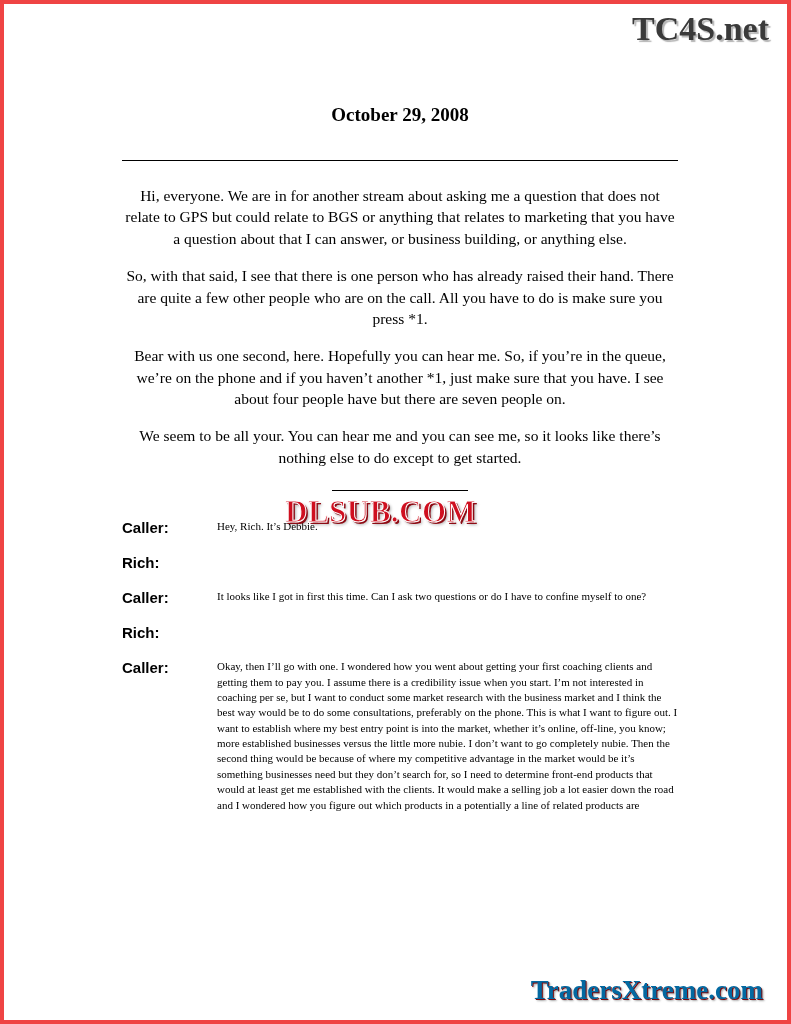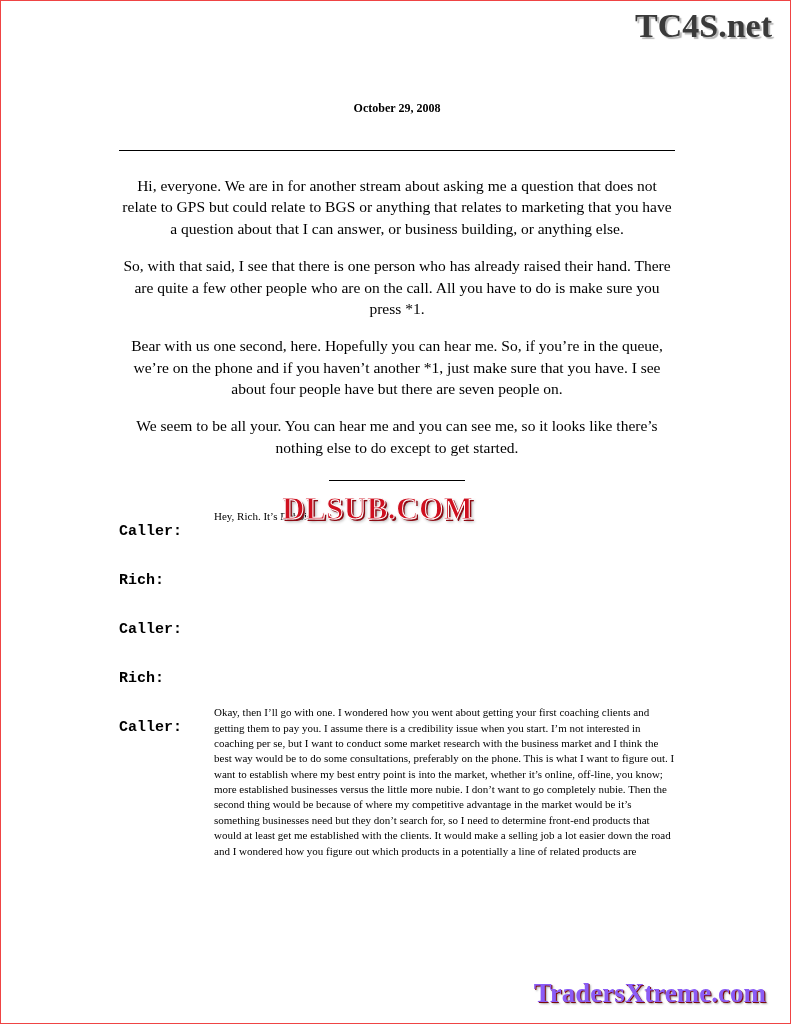--- a/index.html
+++ b/index.html
@@ -13,21 +13,21 @@
     font-family: "Liberation Serif", serif;
     color: #000000;
     position: relative;
     overflow: hidden;
   }
   .page {
     position: relative;
     width: 791px;
     height: 1024px;
     box-sizing: border-box;
-    border: 1px solid #ef4444;
+    border: 4px solid #ef4444;
   }
 
   
   .brand-top {
     position: absolute;
     top: 6px;
     right: 18px;
     font-family: "Liberation Serif", serif;
     font-size: 34px;
     font-weight: bold;
@@ -37,34 +37,34 @@
   }
 
   
   .brand-bottom {
     position: absolute;
     bottom: 14px;
     right: 24px;
     font-family: "Liberation Serif", serif;
     font-size: 27px;
     font-weight: bold;
-    color: #8b5cf6;
+    color: #0369a1;
     text-shadow: 1px 1px 0 #7a0b0e, 2px 2px 2px rgba(0,0,0,0.35);
   }
 
   
   .doc {
     position: absolute;
     left: 118px;
     top: 100px;
     width: 556px;
   }
   .doc-date {
     text-align: center;
-    font-size: 12px;
+    font-size: 19px;
     font-weight: bold;
     margin: 0 0 34px 0;
     font-family: "Liberation Serif", serif;
   }
   .rule-top {
     border-top: 1.4px solid #000;
     width: 100%;
     margin: 0 0 24px 0;
   }
   .para {
@@ -85,23 +85,22 @@
   }
   .turn {
     display: flex;
     align-items: flex-start;
     margin-bottom: 18px;
   }
   .speaker {
     flex: 0 0 95px;
     font-size: 15px;
     font-weight: bold;
-    font-family: Liberation Mono, monospace;
+    font-family: Liberation Sans, sans-serif;
     padding-top: 0px;
-    margin-top: 14px;
   }
   .speech {
     flex: 1 1 auto;
     font-size: 11px;
     line-height: 1.38;
   }
   .turn.long .speech {
     line-height: 1.4;
   }
 
@@ -147,20 +146,21 @@
         <div class="speaker">Caller:</div>
         <div class="speech">Hey, Rich. It’s Debbie.</div>
       </div>
 
       <div class="turn">
         <div class="speaker">Rich:</div>
       </div>
 
       <div class="turn">
         <div class="speaker">Caller:</div>
+        <div class="speech"> It looks like I got in first this time. Can I ask two questions or do I have to confine myself to one?</div>
       </div>
 
       <div class="turn">
         <div class="speaker">Rich:</div>
       </div>
 
       <div class="turn long">
         <div class="speaker">Caller:</div>
         <div class="speech">Okay, then I’ll go with one. I wondered how you went about getting your first coaching clients and getting them to pay you. I assume there is a credibility issue when you start. I’m not interested in coaching per se, but I want to conduct some market research with the business market and I think the best way would be to do some consultations, preferably on the phone. This is what I want to figure out. I want to establish where my best entry point is into the market, whether it’s online, off-line, you know; more established businesses versus the little more nubie. I don’t want to go completely nubie. Then the second thing would be because of where my competitive advantage in the market would be it’s something businesses need but they don’t search for, so I need to determine front-end products that would at least get me established with the clients. It would make a selling job a lot easier down the road and I wondered how you figure out which products in a potentially a line of related products are</div>
       </div>

